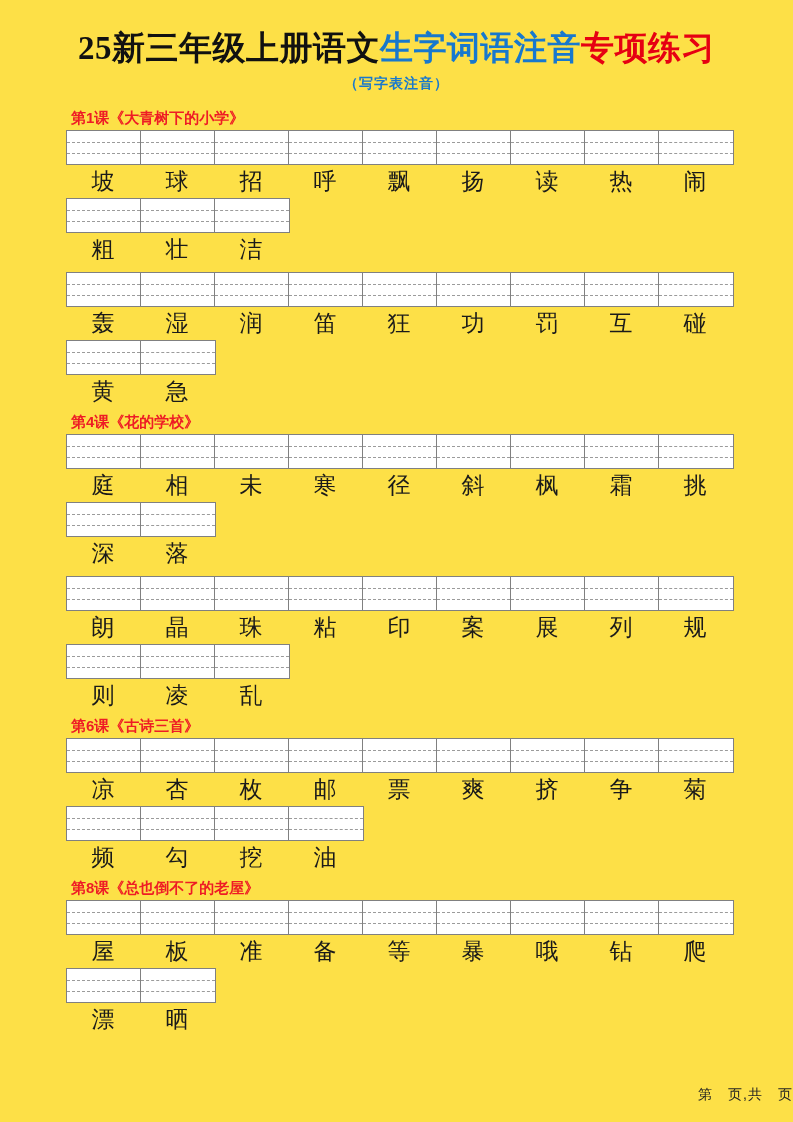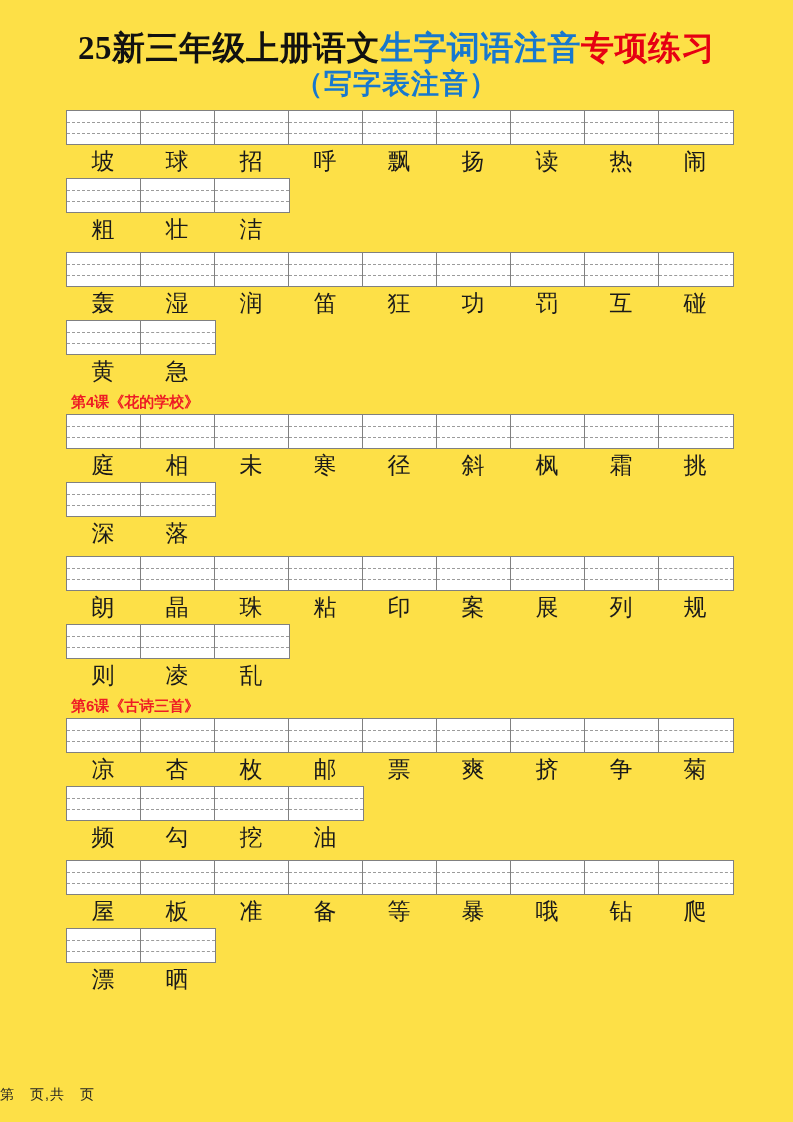--- a/index.html
+++ b/index.html
@@ -21,21 +21,21 @@
   .page{position:relative;width:793px;height:1122px;background:#fde047;}
   .header{padding-top:26px;text-align:center;}
   .main-title{
     font-size:33px;font-weight:bold;line-height:44px;letter-spacing:0.5px;
     white-space:nowrap;
   }
   .main-title .t-black{color:#111;}
   .main-title .t-blue{color:var(--blue);}
   .main-title .t-red{color:var(--red-title);}
   .subtitle{
-    font-size:28px;font-weight:bold;line-height:27px;color:var(--blue);
+    font-size:14px;font-weight:bold;line-height:27px;color:var(--blue);
     letter-spacing:1px;
   }
   .sections{margin-left:66px;margin-top:13px;}
   .section{margin-bottom:6px;}
   .section-title{
     font-size:15px;font-weight:bold;color:var(--red-section);
     height:16px;line-height:16px;margin:0 0 4px 5px;
     font-family:"Liberation Sans","DejaVu Sans",sans-serif;
   }
   .pinyin-row{
@@ -54,39 +54,40 @@
     border-top:1px dashed var(--grid-dash);
   }
   .dash-1{top:11px;}
   .dash-2{top:22px;}
   .char-row{display:flex;height:33px;align-items:center;}
   .char-cell{
     width:74px;text-align:center;font-size:23px;line-height:33px;
     color:var(--char-color);
   }
   .footer{
-    position:absolute;left:0;right:0;top:1086px;text-align:left;
+    position:absolute;left:0;right:0;top:1086px;text-align:right;
     font-size:14px;color:#222;letter-spacing:1px;
     font-family:"Liberation Sans","DejaVu Sans",sans-serif;
   }
 </style>
 </head>
 <body>
 
 <div class="page">
 
   <div class="header">
     <div class="main-title">
       <span class="t-black">25新三年级上册语文</span><span class="t-blue">生字词语注音</span><span class="t-red">专项练习</span>
     </div>
     <div class="subtitle">（写字表注音）</div>
   </div>
 
   <div class="sections">
       <div class="section">
+        <div class="section-title">第1课《大青树下的小学》</div>
         <div class="pinyin-row">
           <div class="pinyin-cell">
             <div class="dash-line dash-1"></div>
             <div class="dash-line dash-2"></div>
           </div>
           <div class="pinyin-cell">
             <div class="dash-line dash-1"></div>
             <div class="dash-line dash-2"></div>
           </div>
           <div class="pinyin-cell">
@@ -420,20 +421,21 @@
           </div>
         </div>
         <div class="char-row">
           <div class="char-cell">频</div>
           <div class="char-cell">勾</div>
           <div class="char-cell">挖</div>
           <div class="char-cell">油</div>
         </div>
       </div>
       <div class="section">
+        <div class="section-title">第8课《总也倒不了的老屋》</div>
         <div class="pinyin-row">
           <div class="pinyin-cell">
             <div class="dash-line dash-1"></div>
             <div class="dash-line dash-2"></div>
           </div>
           <div class="pinyin-cell">
             <div class="dash-line dash-1"></div>
             <div class="dash-line dash-2"></div>
           </div>
           <div class="pinyin-cell">

